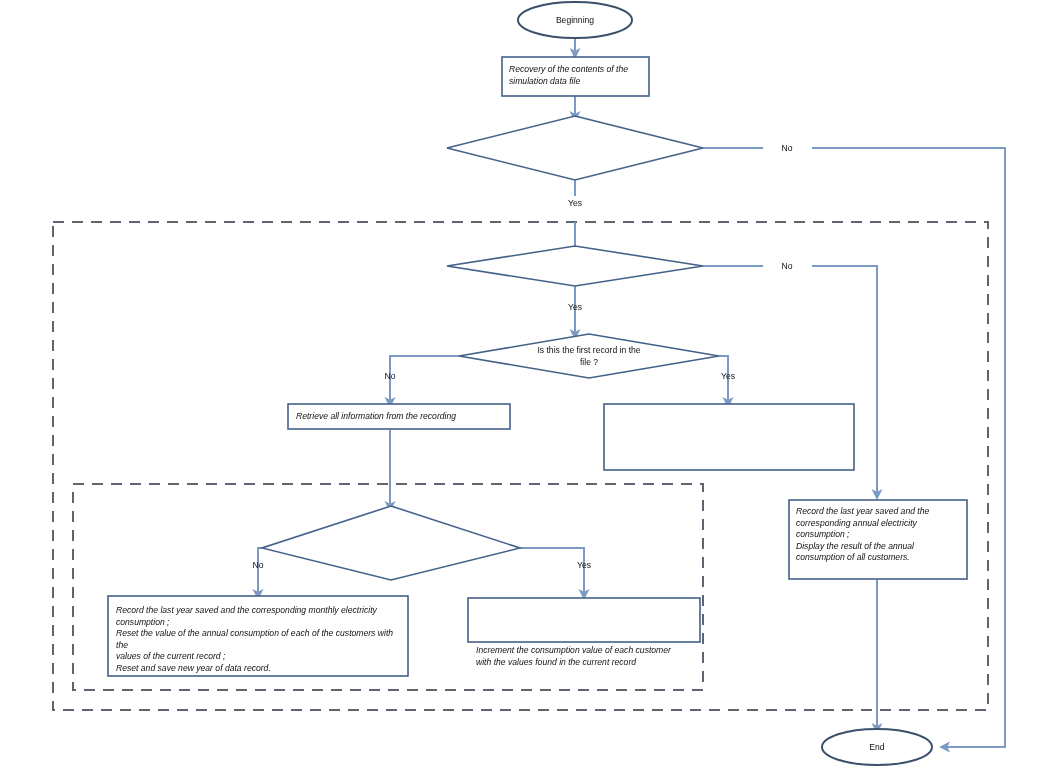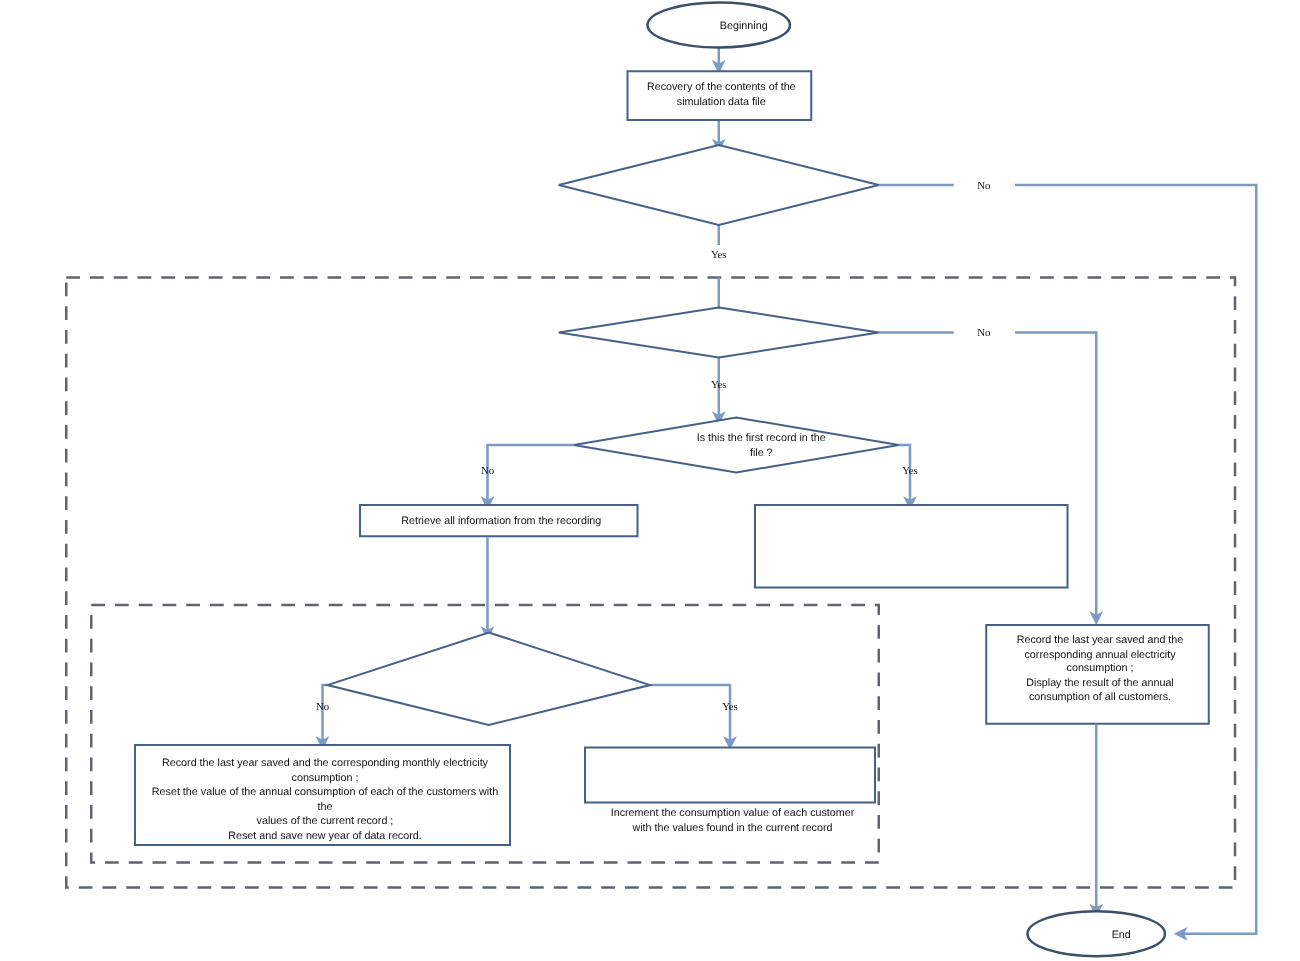--- a/index.html
+++ b/index.html
@@ -49,28 +49,28 @@
     position: absolute;
     font-family: "Liberation Sans", sans-serif;
     font-size: 8.6px;
     line-height: 11.6px;
     color: #111111;
     white-space: pre-line;
     pointer-events: none;
   }
   .node-text.center {
     text-align: center;
-    padding-left: 20px;
   }
   .node-text.left {
-    text-align: center;
+    text-align: left;
+    font-style: italic;
   }
   .branch-label {
     position: absolute;
-    font-family: Liberation Serif, serif;
+    font-family: Liberation Sans, sans-serif;
     font-size: 8.6px;
     color: #111111;
     text-align: center;
   }
 </style>
 </head>
 <body>
 
 <div id="canvas">
 

